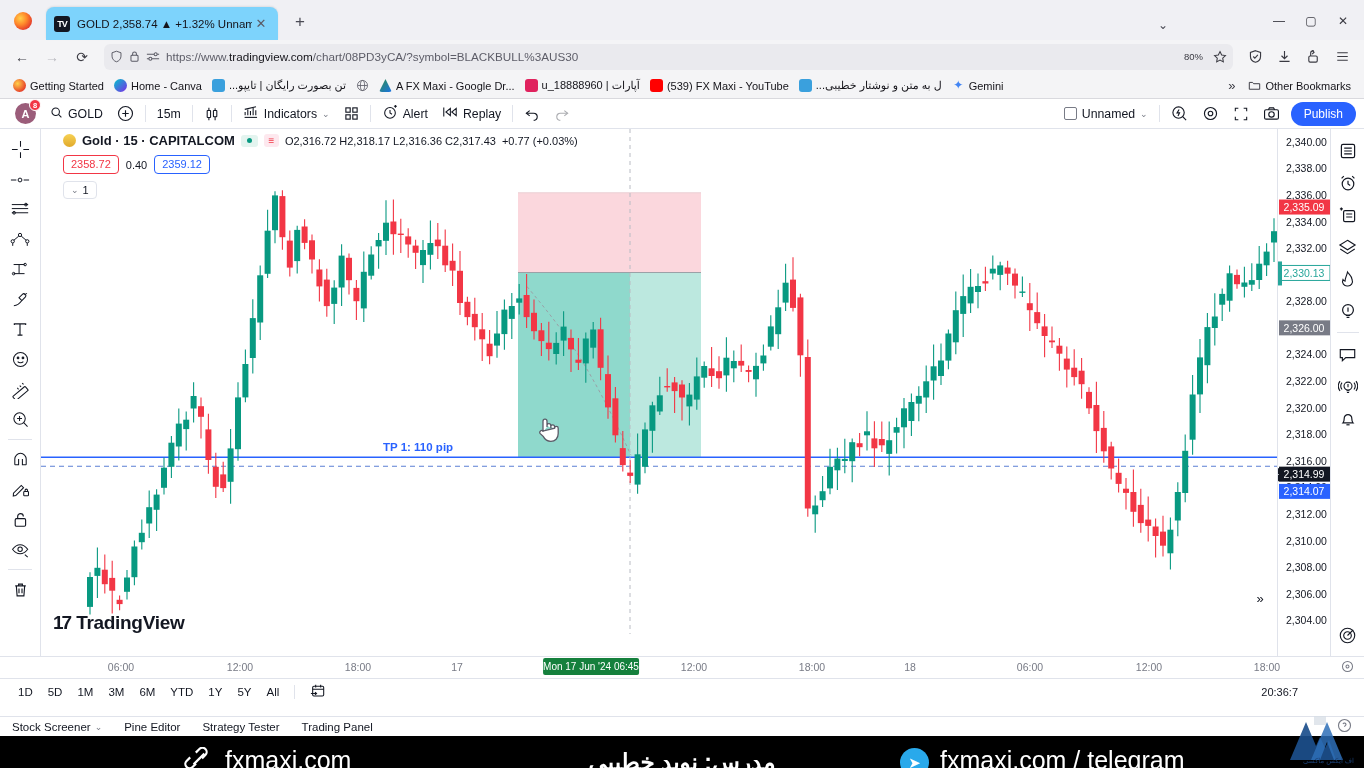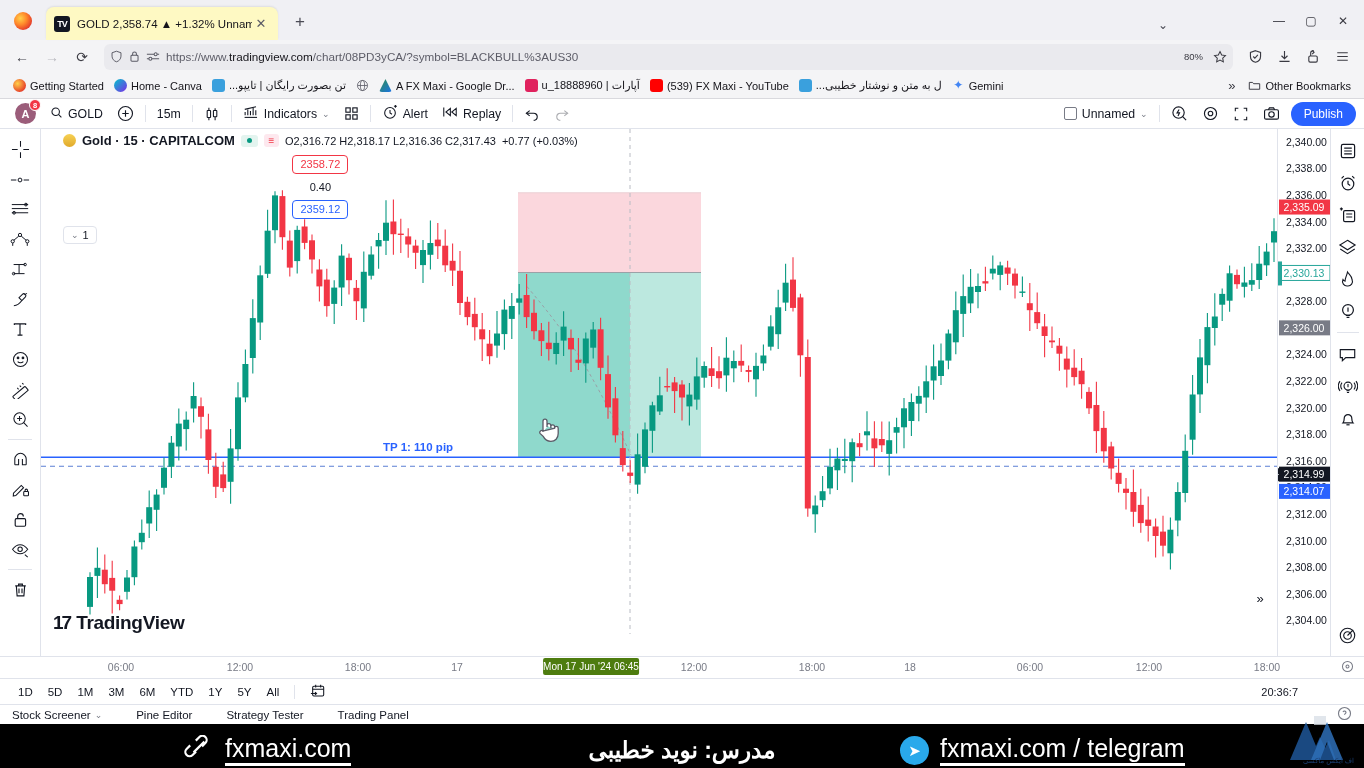--- a/index.html
+++ b/index.html
@@ -10,21 +10,21 @@
     font-size:12px;
     color:#131722;
   }
   
   .browser { width:1364px; background:#f4f4f6; }
   .tabstrip { height:40px; display:flex; align-items:flex-end; padding:0 6px; background:#f0f0f4; position:relative; }
   .ff-logo { width:18px; height:18px; border-radius:50%;
      background:radial-gradient(circle at 35% 35%, #ffd04a 0%, #ff8a2b 38%, #e8452a 70%, #b32a5e 100%);
      margin:0 10px 10px 8px; flex:0 0 auto; }
   .tab {
-    height:33px; min-width:232px; max-width:232px; background:#fef9c3;
+    height:33px; min-width:232px; max-width:232px; background:#7dd3fc;
     border-radius:8px 8px 0 0; display:flex; align-items:center; padding:0 8px;
     box-shadow:0 -1px 2px rgba(0,0,0,.08); position:relative; margin-left:4px;
   }
   .tv-favicon { width:16px;height:16px;background:#131722;border-radius:3px;color:#fff;
     font-size:9px;font-weight:bold;display:flex;align-items:center;justify-content:center;flex:0 0 auto;letter-spacing:-1px;}
   .tab-title { flex:1; margin-left:7px; font-size:11.5px; color:#15141a; white-space:nowrap; overflow:hidden; }
   .tab-close { width:18px;height:18px;display:flex;align-items:center;justify-content:center;
      color:#5b5b66;font-size:13px;flex:0 0 auto;}
   .newtab { width:28px;height:28px;display:flex;align-items:center;justify-content:center;
     color:#4b4b55;font-size:17px;margin:0 0 4px 8px; }
@@ -85,46 +85,46 @@
 
   .legend { position:absolute; left:22px; top:4px; z-index:6; }
   .lg-row1 { display:flex;align-items:center;gap:6px;font-size:12.5px;white-space:nowrap;}
   .lg-title { font-weight:600;color:#131722;font-size:13px;}
   .gold-ic{width:13px;height:13px;border-radius:50%;background:linear-gradient(#f7d154,#e0a92b);}
   .dot-tog{width:17px;height:12px;border-radius:3px;background:#e3f4ef;display:flex;align-items:center;justify-content:center;}
   .dot-tog i{width:5px;height:5px;border-radius:50%;background:#089981;display:block;}
   .eq-tog{width:15px;height:13px;border-radius:3px;background:#fde8ee;display:flex;align-items:center;justify-content:center;
      color:#f23645;font-size:10px;}
   .ohlc{font-size:11px;color:#131722;}
-  .lg-row2{display:flex;align-items:center;gap:7px;margin-top:7px;flex-direction:column;}
+  .lg-row2{display:flex;align-items:center;gap:7px;margin-top:7px;}
   .pill{border-radius:4px;padding:2px 7px;font-size:11px;line-height:13px;}
   .pill.red{border:1px solid #f23645;color:#f23645;}
   .pill.blue{border:1px solid #2962ff;color:#2962ff;}
   .mid{font-size:11px;color:#131722;}
   .lg-row3{margin-top:7px;}
   .qty{border:1px solid #e0e3eb;border-radius:4px;padding:2px 7px;font-size:11px;color:#131722;display:inline-flex;gap:4px;align-items:center;}
 
   .tv-watermark{position:absolute;left:12px;bottom:22px;display:flex;align-items:center;gap:6px;
     font-size:19px;font-weight:700;color:#131722;letter-spacing:-.3px;z-index:4;}
   .tvw-logo{font-size:19px;font-weight:900;letter-spacing:-2px;}
 
   .time-axis { height:22px; border-top:1px solid #e0e3eb; position:relative; background:#fff; }
   .ta-lbl{position:absolute;top:4px;transform:translateX(-50%);font-size:10.5px;color:#787b86;white-space:nowrap;}
-  .ta-cursor{position:absolute;top:1px;transform:translateX(-50%);background:#4d7c0f;color:#fff;
+  .ta-cursor{position:absolute;top:1px;transform:translateX(-50%);background:#15803d;color:#fff;
      font-size:10px;padding:3px 0;border-radius:2px;white-space:nowrap;}
   .ta-clock{position:absolute;right:10px;top:3px;color:#787b86;}
 
   .ranges { height:26px; border-top:1px solid #e0e3eb; display:flex; align-items:center; padding:0 12px; gap:3px;
      font-size:11.5px;color:#131722; background:#fff;}
   .rg{padding:2px 6px;border-radius:3px;}
   .rg-sep{width:1px;height:14px;background:#e0e3eb;margin:0 6px;}
   .rg-time{margin-left:auto;color:#131722;font-size:11px;padding-right:54px;}
 
-  .bottom-bar { height:20px; display:flex; align-items:center; padding:0 12px; gap:34px;
-     font-size:11.5px; color:#131722; border-top:1px solid #e0e3eb; background:#fff;}
+  .bottom-bar { height:20px; display:flex; align-items:center; padding:0 12px; gap:22px;
+     font-size:11.5px; color:#131722; border-top:1px solid #e0e3eb; background:#fff;margin-top:12px;}
   .bb{display:flex;align-items:center;gap:4px;}
 
   
   .banner{height:53px;background:#000;display:flex;align-items:center;color:#fff;position:relative;}
   .bn-left{display:flex;align-items:center;gap:11px;position:absolute;left:184px;}
   .bn-right{display:flex;align-items:center;gap:11px;position:absolute;left:900px;}
   .bn-txt{font-size:25px;font-weight:400;border-bottom:3px solid #fff;padding-bottom:2px;line-height:1;}
   .bn-center{position:absolute;left:50%;transform:translateX(-50%);font-size:23px;font-weight:700;
      direction:rtl;}
   .tg-ic{width:29px;height:29px;border-radius:50%;background:#29a9eb;display:flex;align-items:center;

